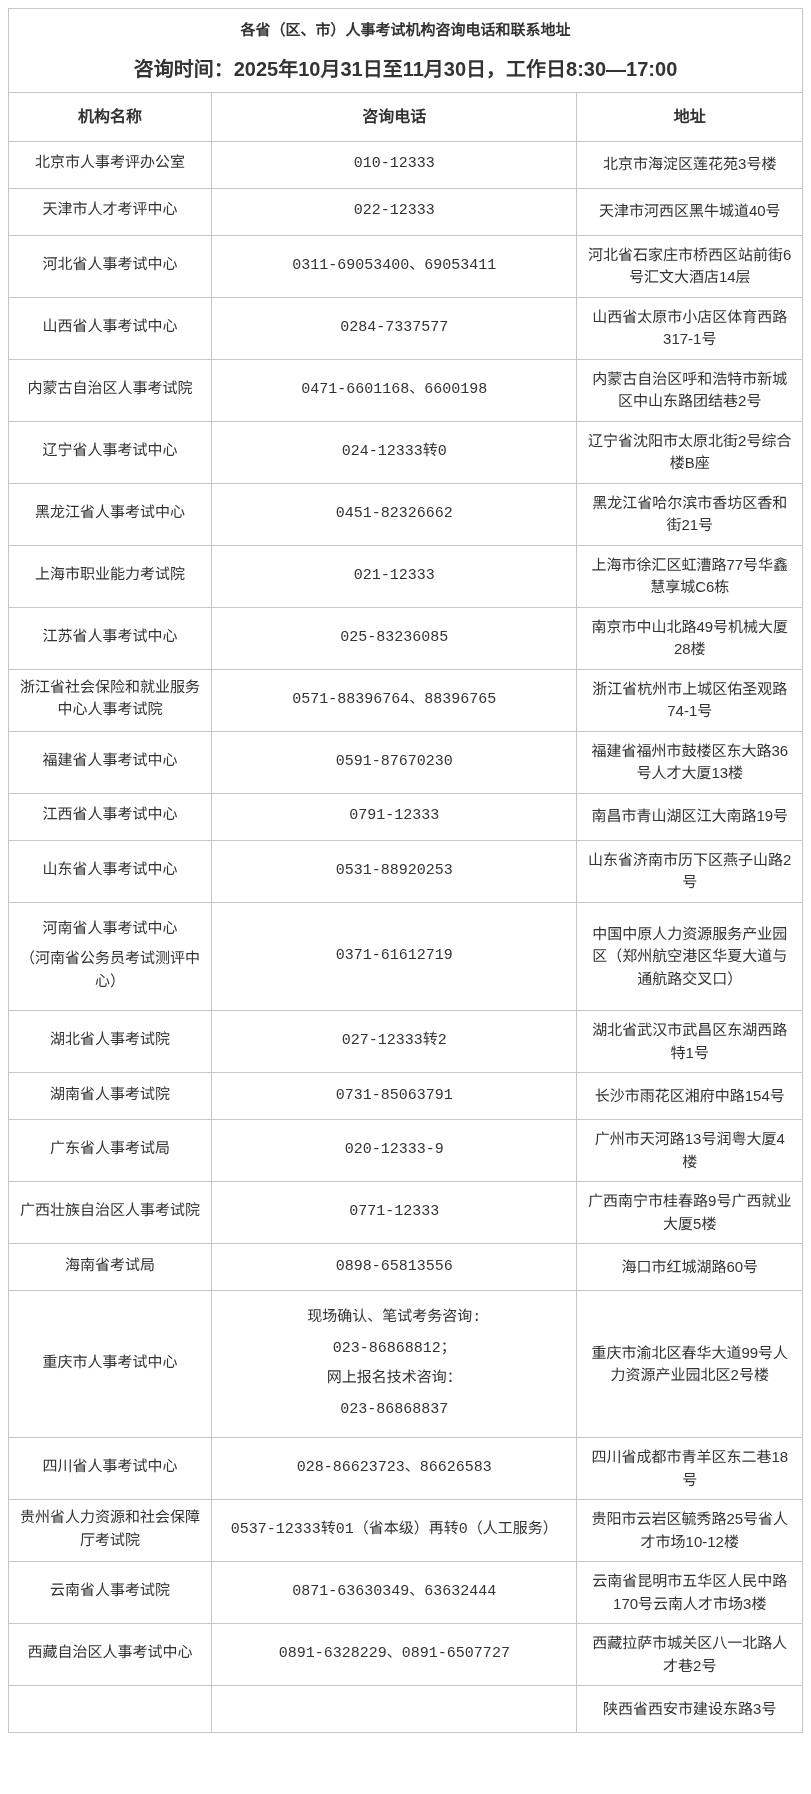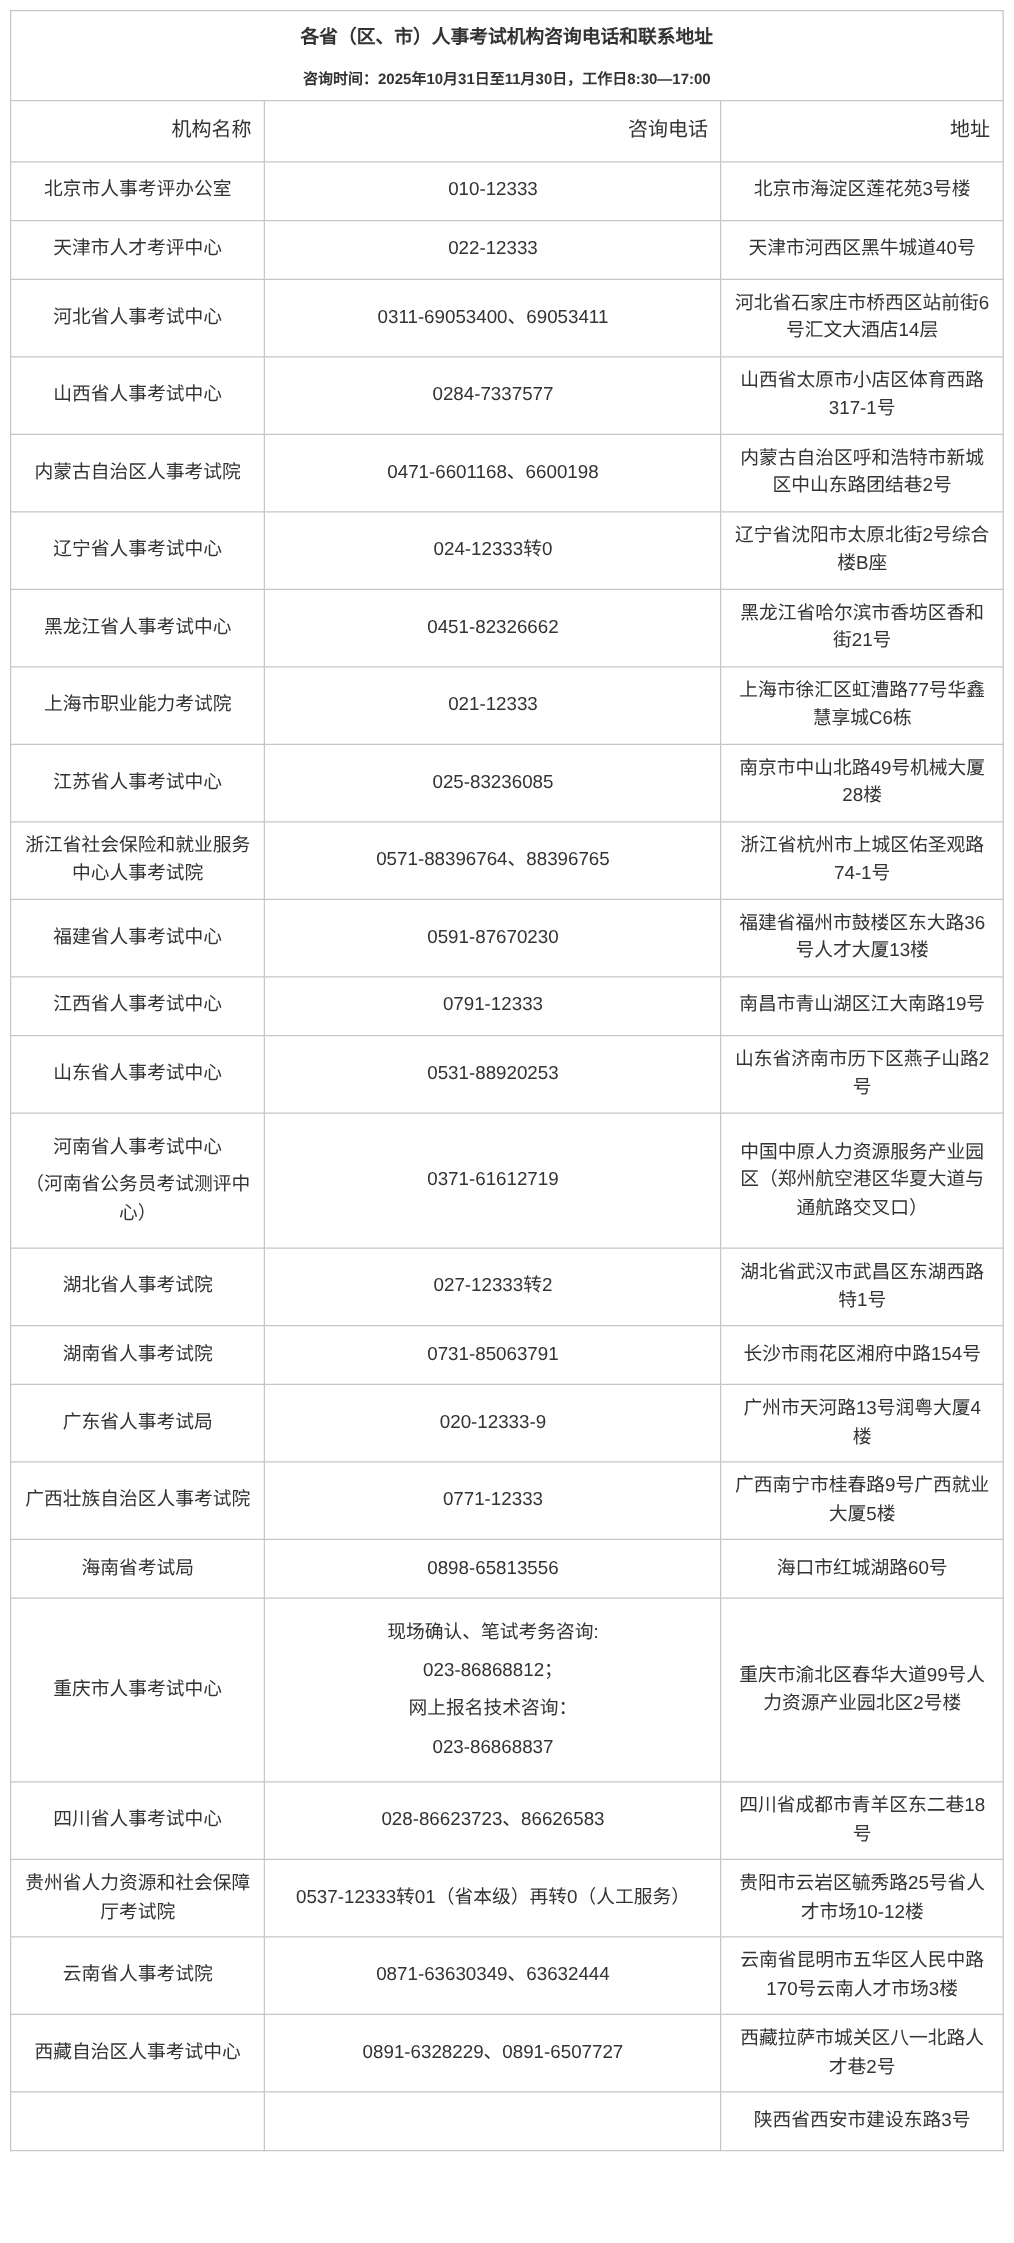--- a/index.html
+++ b/index.html
@@ -33,35 +33,34 @@
   }
   .title-cell {
     padding: 12px 10px 14px 10px;
   }
   .doc-title {
     font-size: 15px;
     font-weight: bold;
     margin: 2px 0 12px 0;
   }
   .doc-subtitle {
-    font-size: 12px;
+    font-size: 20px;
     font-weight: bold;
     margin: 0;
   }
   tr.header-row th {
-    font-weight: normal;
+    font-weight: bold;
     font-size: 16px;
     height: 32px;
     background: #ffffff;
-    text-align: right;
   }
   tbody td {
     height: 30px; 
   }
-  .cell-line { margin: 0; }
+  .cell-line { margin: 0; font-family: Liberation Mono, monospace; }
   .multi .cell-line { margin: 8px 0; }
 </style>
 </head>
 <body>
 
 <div class="page">
   <table class="contact-table">
     <colgroup>
       <col style="width:25.6%">
       <col style="width:46.0%">

